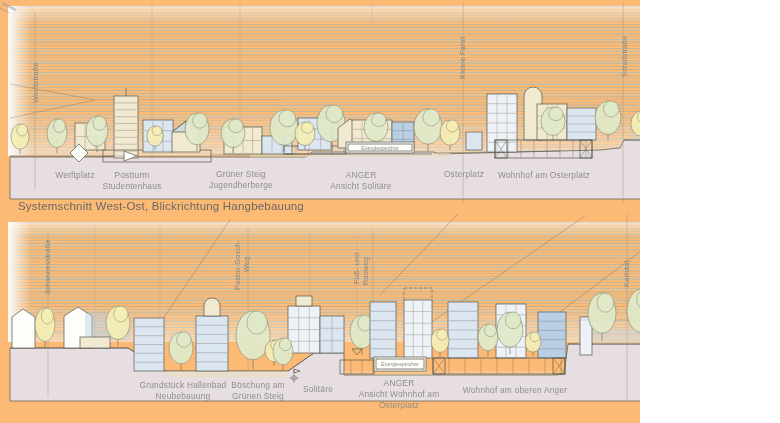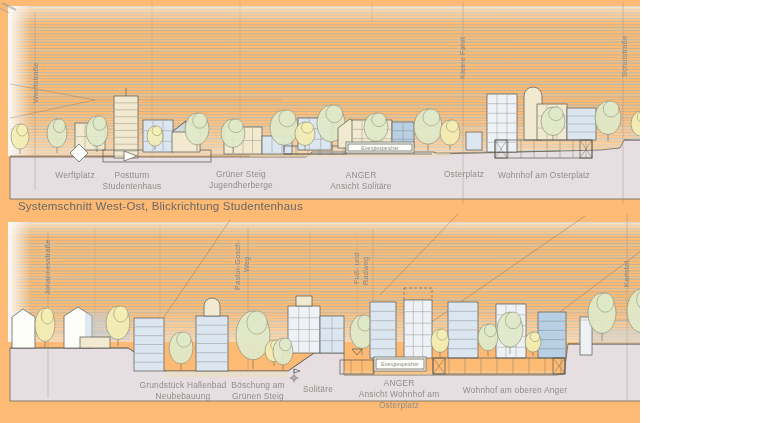--- a/index.html
+++ b/index.html
@@ -317,14 +317,14 @@
         <text x="258" y="399" font-size="8.4" fill="#8f8f88" text-anchor="middle" letter-spacing=".2">Grünen Steig</text>
         <text x="318" y="392" font-size="8.4" fill="#8f8f88" text-anchor="middle" letter-spacing=".2">Solitäre</text>
         <text x="399" y="386" font-size="8.4" fill="#8f8f88" text-anchor="middle" letter-spacing=".2">ANGER</text>
         <text x="399" y="397" font-size="8.4" fill="#8f8f88" text-anchor="middle" letter-spacing=".2">Ansicht Wohnhof am</text>
         <text x="399" y="408" font-size="8.4" fill="#8f8f88" text-anchor="middle" letter-spacing=".2">Osterplatz</text>
         <text x="515" y="393" font-size="8.4" fill="#8f8f88" text-anchor="middle" letter-spacing=".2">Wohnhof am oberen Anger</text>
         <text x="400" y="366" font-size="5.2" fill="#8f8f84" text-anchor="middle">Energiespeicher</text>
       </g>
   </svg>
 
-  <div class="caption caption-top" style="color: rgb(104, 104, 104);">Systemschnitt West-Ost, Blickrichtung Studentenhaus</div>
+  <div class="caption caption-top" style="color: rgb(104, 104, 104);">Systemschnitt West-Ost, Blickrichtung Hangbebauung</div>
 </div>
 
 </body></html>

